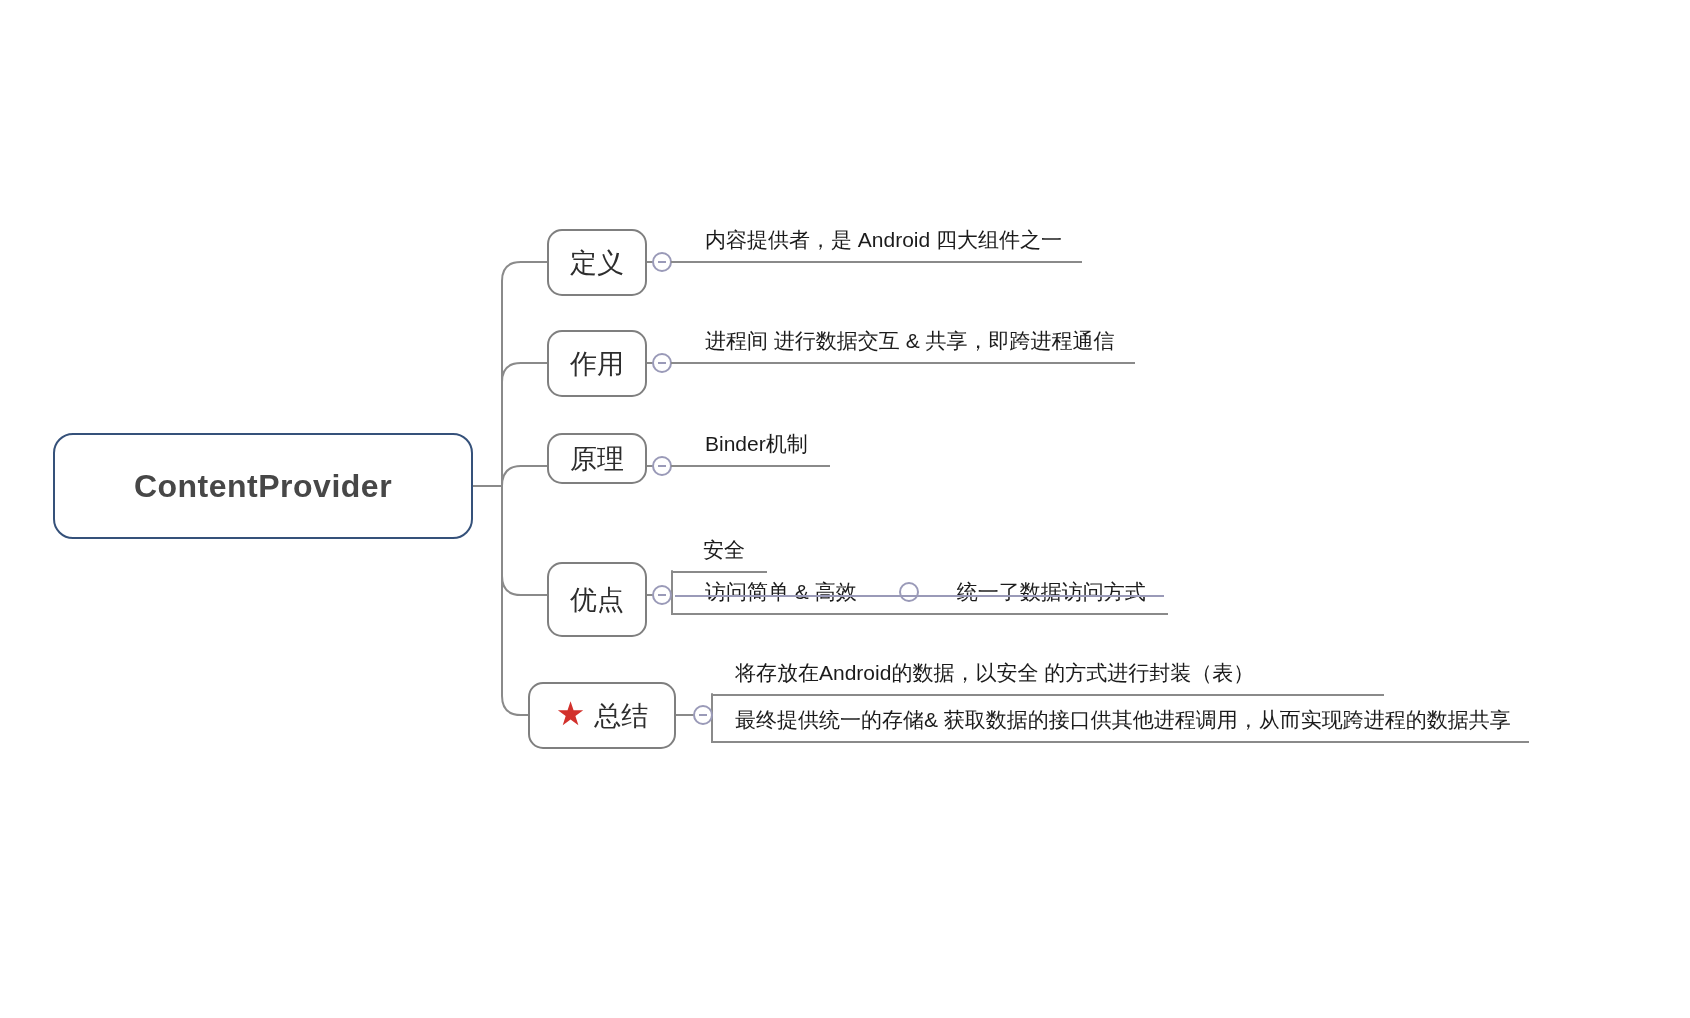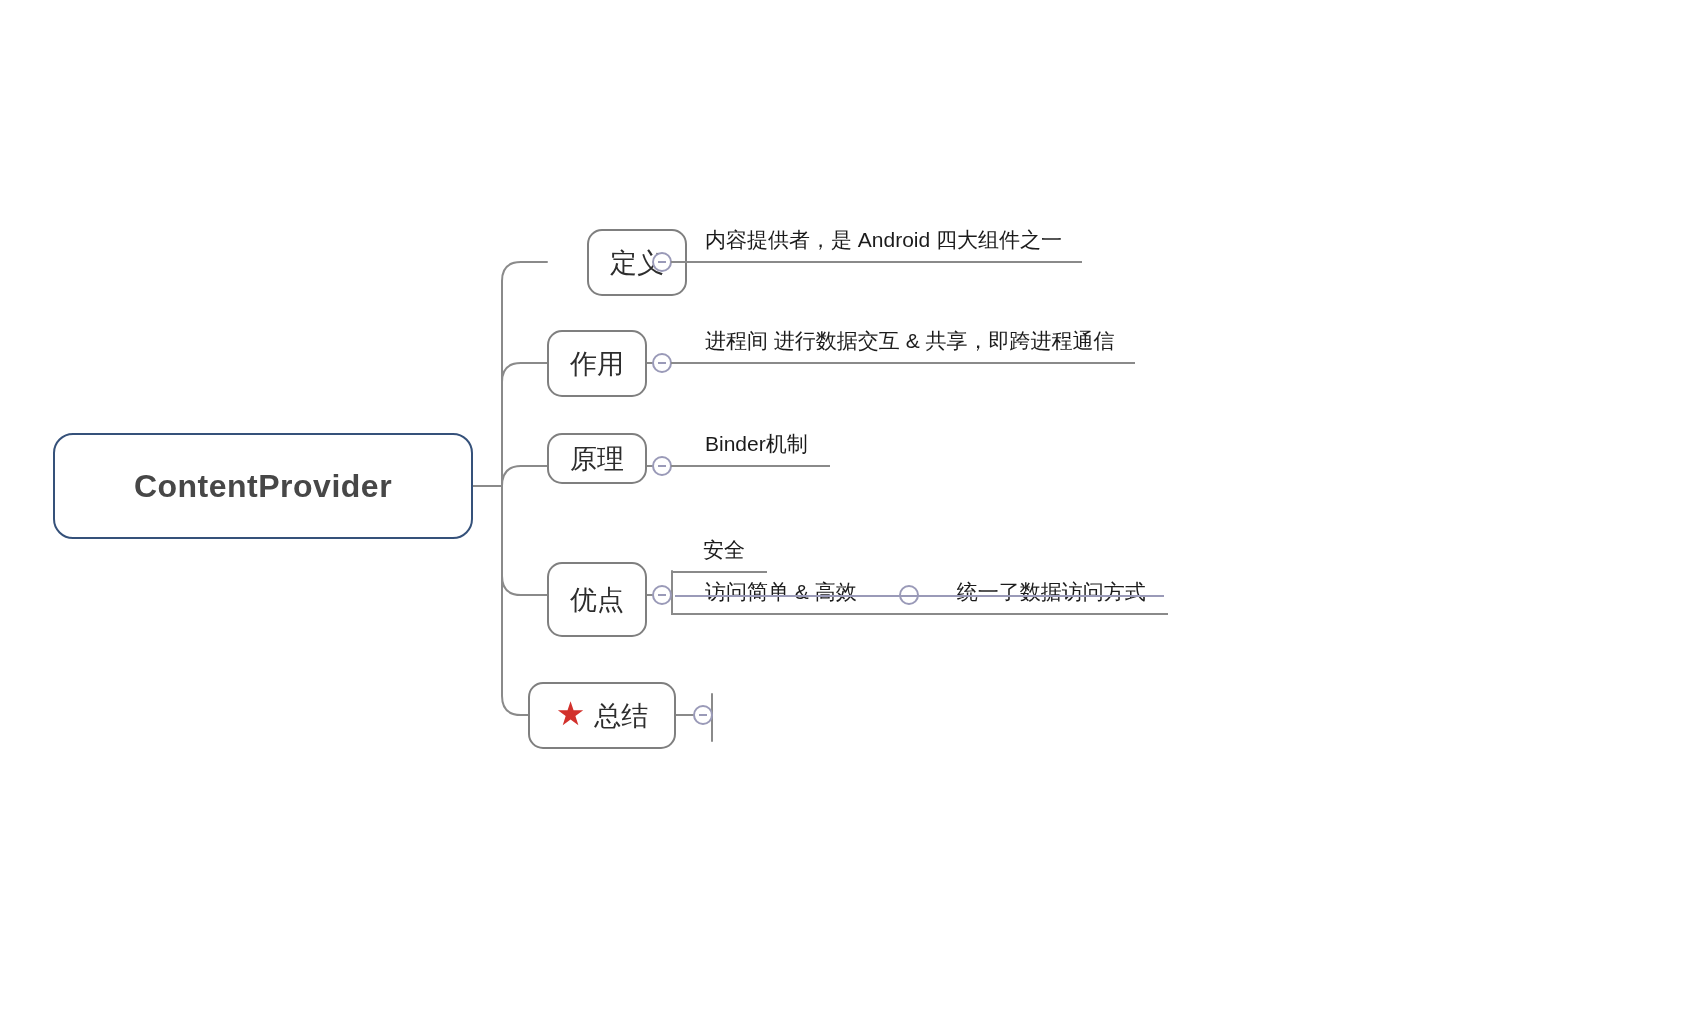--- a/index.html
+++ b/index.html
@@ -21,21 +21,21 @@
     position:absolute;left:53px;top:433px;width:420px;height:106px;
     border:2px solid var(--root-border);border-radius:20px;background:#fff;
     display:flex;align-items:center;justify-content:center;
     font-size:32px;font-weight:bold;color:#474747;letter-spacing:.5px;
   }
   .topic{
     position:absolute;border:2px solid var(--node-border);border-radius:15px;background:#fff;
     display:flex;align-items:center;justify-content:center;gap:9px;
     font-size:27px;color:#2d2d2d;
   }
-  .t-def {left:547px;top:229px;width:100px;height:67px;margin-left:40px;}
+  .t-def {left:547px;top:229px;width:100px;height:67px;}
   .t-use {left:547px;top:330px;width:100px;height:67px;}
   .t-prin{left:547px;top:433px;width:100px;height:51px;text-align:right;}
   .t-adv {left:547px;top:562px;width:100px;height:75px;}
   .t-sum {left:528px;top:682px;width:148px;height:67px;}
   .star{font-size:33px;color:var(--star);line-height:1;transform:translateY(-2px);}
 
   .collapse{
     width:20px;height:20px;border:2px solid var(--collapse);border-radius:50%;
     background:#fff;position:absolute;
   }
@@ -53,21 +53,21 @@
   .line-node{
     position:absolute;white-space:nowrap;
     font-size:21px;line-height:26px;color:var(--text);
     border-bottom:2px solid var(--connector);
     padding:0 20px 8px 34px;background:transparent;
   }
   .ln-def {left:671px;top:227px;}
   .ln-use {left:671px;top:328px;}
   .ln-prin{left:671px;top:431px;padding-right:22px;}
   .ln-safe{left:671px;top:537px;padding:0 22px 8px 32px;}
-  .ln-acc {left:671px;top:579px;display:flex;align-items:flex-end;padding:0 22px 8px 34px;}
+  .ln-acc {left:671px;top:579px;display:flex;align-items:center;padding:0 22px 8px 34px;}
   .ln-acc .gap1{width:42px;flex:0 0 auto;}
   .ln-acc .gap2{width:38px;flex:0 0 auto;}
   .ln-sum1{left:711px;top:660px;padding:0 130px 8px 24px;}
   .ln-sum2{left:711px;top:707px;padding:0 18px 8px 24px;}
 </style>
 </head>
 <body>
 
 <div id="canvas">
 
@@ -135,15 +135,21 @@
   </div>
 
   <div class="line-node ln-acc">
     <span>访问简单 &amp; 高效</span>
     <span class="gap1"></span>
     <span class="collapse inline"></span>
     <span class="gap2"></span>
     <span>统一了数据访问方式</span>
   </div>
 
+  <div class="line-node ln-sum1">
+    <span>将存放在Android的数据，以安全 的方式进行封装（表）</span>
+  </div>
 
+  <div class="line-node ln-sum2">
+    <span>最终提供统一的存储&amp; 获取数据的接口供其他进程调用，从而实现跨进程的数据共享</span>
+  </div>
 
 </div>
 
 </body></html>

